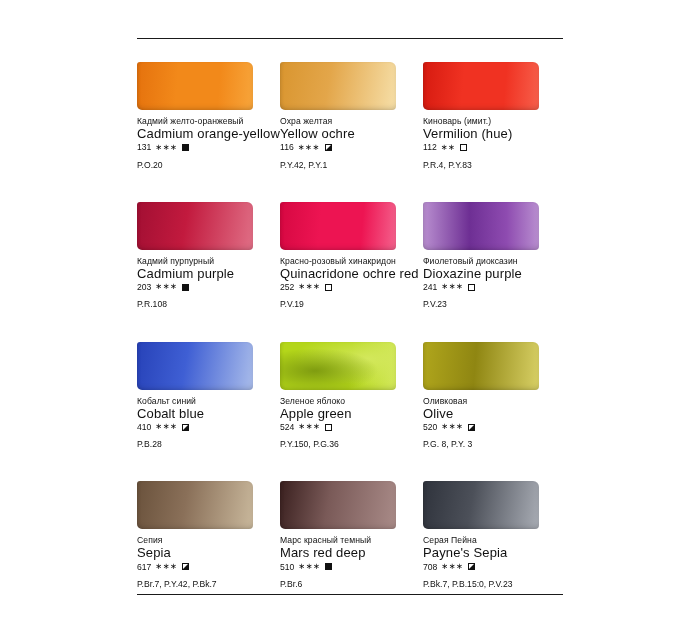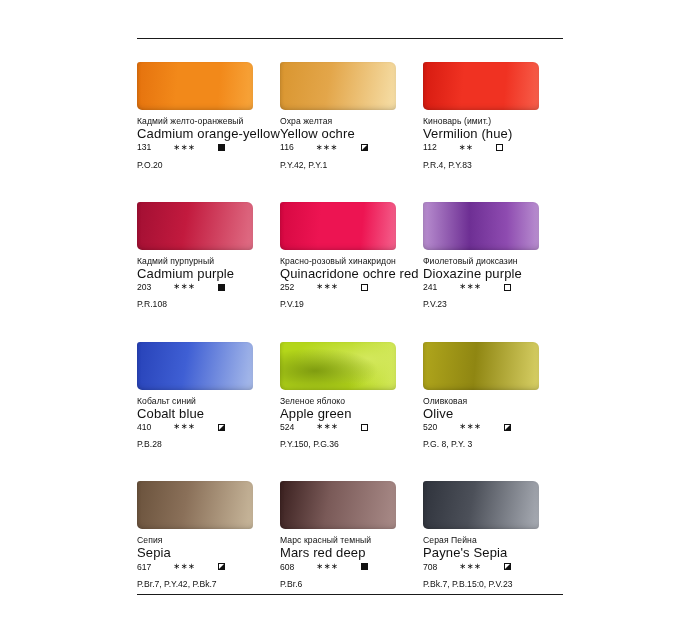--- a/index.html
+++ b/index.html
@@ -72,21 +72,20 @@
     font-size: 13px;
     letter-spacing: 0.01em;
     white-space: nowrap;
   }
   .codeline {
     font-size: 8.6px;
     margin-top: 1px;
     display: flex;
     align-items: center;
     white-space: nowrap;
-    gap: 18px;
   }
   .code-num { margin-right: 4px; }
   .stars {
     letter-spacing: 0.5px;
     font-size: 8.2px;
     margin-right: 5px;
   }
   .opacity-box {
     display: inline-block;
     width: 7px;
@@ -284,21 +283,21 @@
       </div>
 
       <div class="cell">
         <div class="swatch-wrap">
           <div class="swatch" id="sw10" style="background: linear-gradient(100deg, rgb(58, 32, 31) 0%, rgb(122, 90, 88) 42%, rgb(169, 139, 136) 100%); box-shadow: rgba(0, 0, 0, 0.25) 0px -3px 6px -3px inset, rgba(0, 0, 0, 0.2) 2px 0px 5px -3px inset;"></div>
         </div>
         <div class="labels">
           <div class="name-ru">Марс красный темный</div>
           <div class="name-en">Mars red deep</div>
           <div class="codeline">
-            <span class="code-num">608</span>
+            <span class="code-num">510</span>
             <span class="stars">∗∗∗</span>
             <span class="opacity-box opaque"></span>
           </div>
           <div class="pigments">P.Br.6</div>
         </div>
       </div>
 
       <div class="cell">
         <div class="swatch-wrap">
           <div class="swatch" id="sw11" style="background: linear-gradient(100deg, rgb(47, 51, 60) 0%, rgb(76, 80, 89) 42%, rgb(169, 173, 181) 100%); box-shadow: rgba(0, 0, 0, 0.25) 0px -3px 6px -3px inset, rgba(0, 0, 0, 0.2) 2px 0px 5px -3px inset;"></div>

